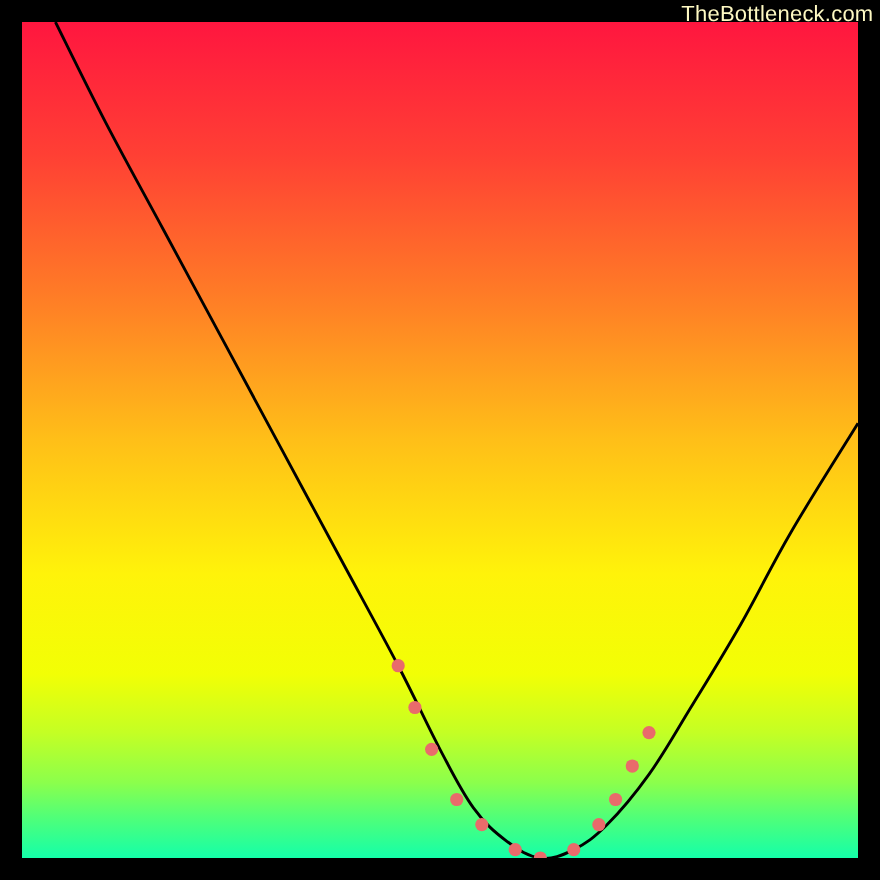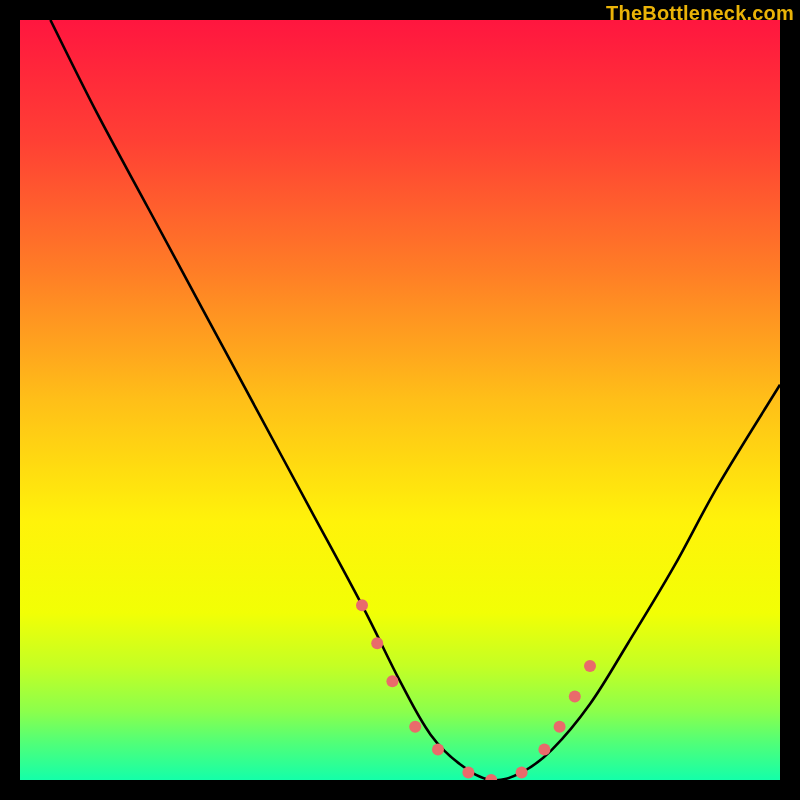--- a/index.html
+++ b/index.html
@@ -22,24 +22,24 @@
     position: absolute;
     left: 0;
     top: 0;
     width: 760px;
     height: 760px;
   }
   .watermark {
     position: absolute;
     top: 2px;
     right: 6px;
-    color: #eab308;
+    color: #fef9c3;
     font-family: Arial, Helvetica, sans-serif;
     font-size: 20px;
-    font-weight: 700;
+    font-weight: 400;
     letter-spacing: 0.2px;
     user-select: none;
   }
 </style>
 </head>
 <body>
 
 <div class="frame">
   <svg class="plot" viewBox="0 0 760 760">
     <defs>

